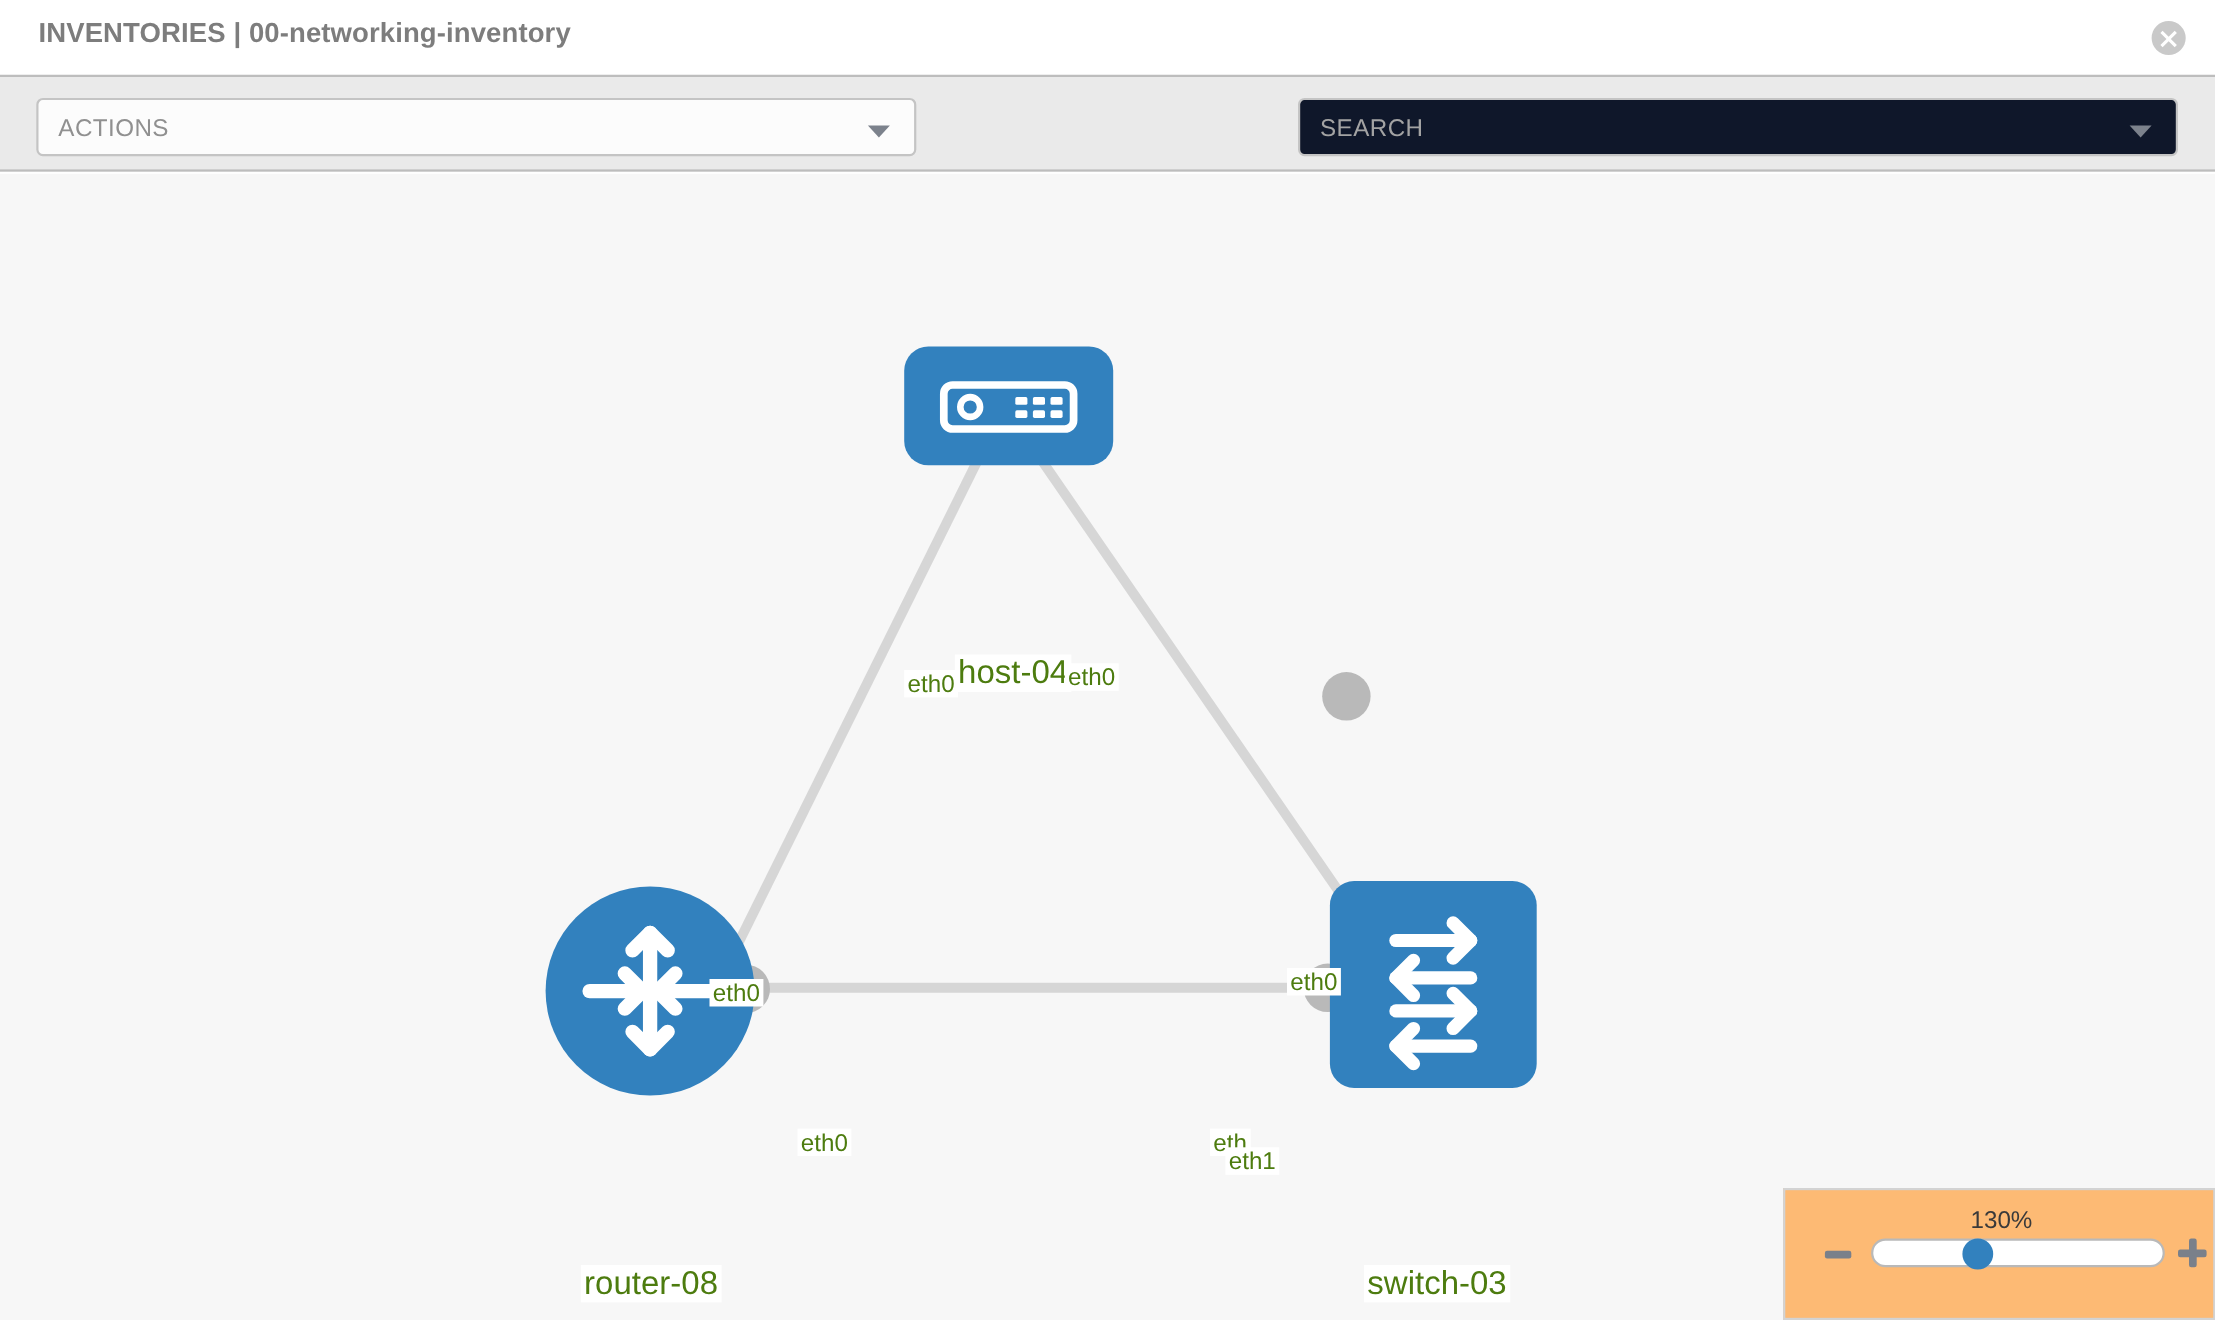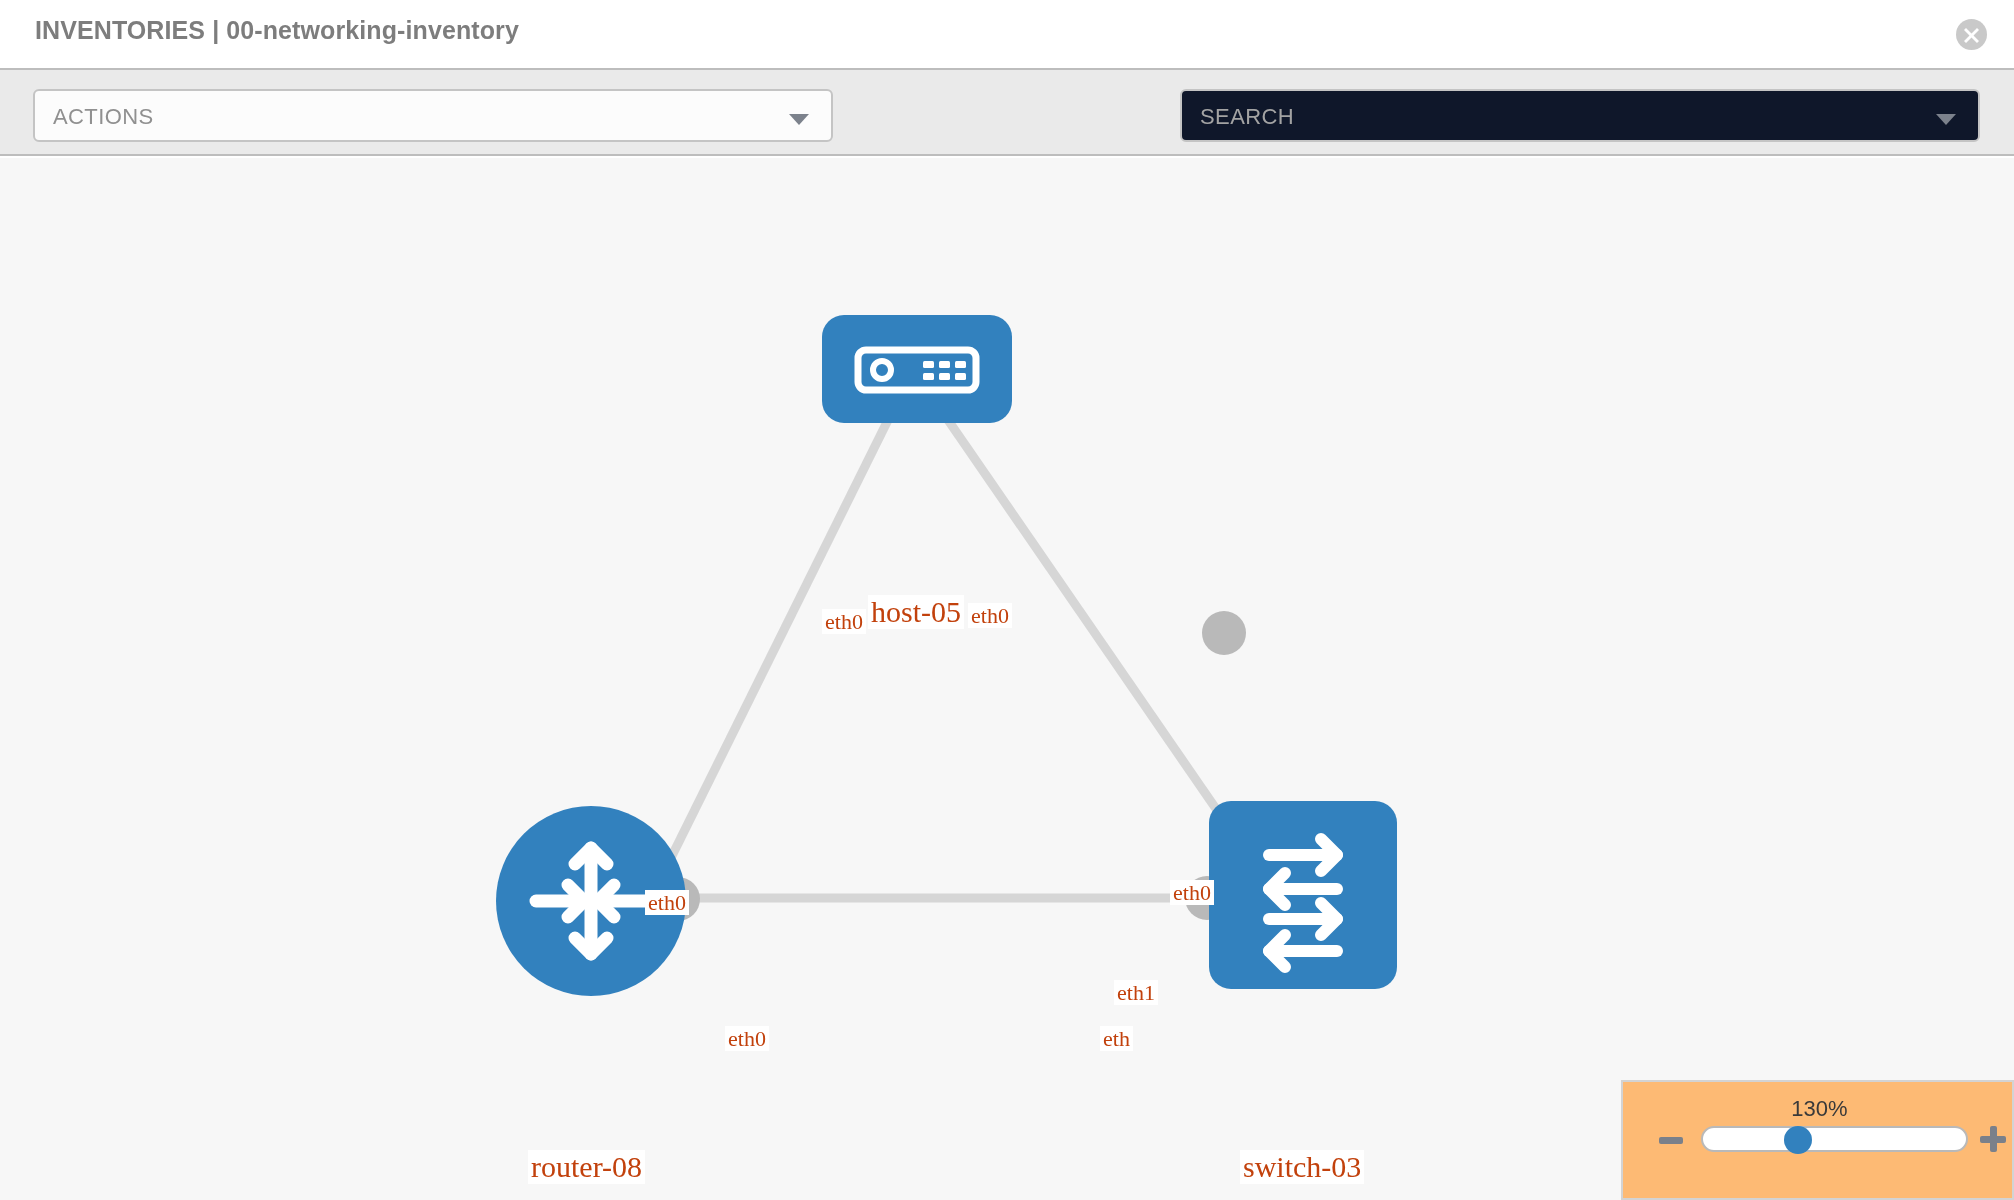--- a/index.html
+++ b/index.html
@@ -162,25 +162,24 @@
   }
   .node-host svg, .node-router svg, .node-switch svg {
     position: absolute;
     left: 0; top: 0;
   }
 
   
   .glabel {
     position: absolute;
     background: #ffffff;
-    color: #c2410c;
+    color: #4d7c0f;
     white-space: nowrap;
     line-height: 1.05;
     padding: 1px 3px;
-    font-family: Liberation Serif, serif;
   }
   .node-name { font-size: 30px; }
   .edge-name { font-size: 22px; }
 
   
   .zoom-panel {
     position: absolute;
     left: 1621px;
     top: 1080px;
     width: 393px;
@@ -352,33 +351,33 @@
           <polyline points="112,102 128,118 112,134"></polyline>
 
           <line x1="128" y1="150" x2="60" y2="150"></line>
           <polyline points="76,134 60,150 76,166"></polyline>
         </g>
       </svg>
     </div>
 
     <div class="glabel edge-name" style="left:822px; top:451px;">eth0</div>
 
-    <div class="glabel node-name" style="left:868px; top:437px;">host-05</div>
+    <div class="glabel node-name" style="left:868px; top:437px;">host-04</div>
 
     <div class="glabel edge-name" style="left:968px; top:445px;">eth0</div>
 
     <div class="glabel edge-name" style="left:645px; top:732px;">eth0</div>
 
     <div class="glabel edge-name" style="left:1170px; top:722px;">eth0</div>
 
     <div class="glabel edge-name" style="left:725px; top:868px;">eth0</div>
 
     <div class="glabel edge-name" style="left:1100px; top:868px;">eth</div>
 
-    <div class="glabel edge-name" style="left:1114px; top:822px;">eth1</div>
+    <div class="glabel edge-name" style="left:1114px; top:885px;">eth1</div>
 
     <div class="glabel node-name" style="left:528px; top:992px;">router-08</div>
 
     <div class="glabel node-name" style="left:1240px; top:992px;">switch-03</div>
   </div>
 
   <div class="zoom-panel">
     <div class="zoom-value">130%</div>
     <div class="zoom-minus"></div>
     <div class="zoom-track"></div>

